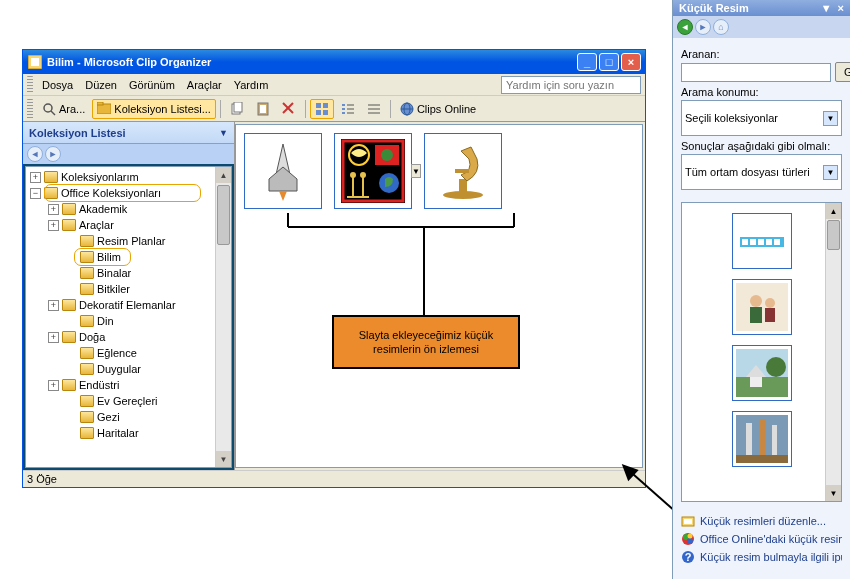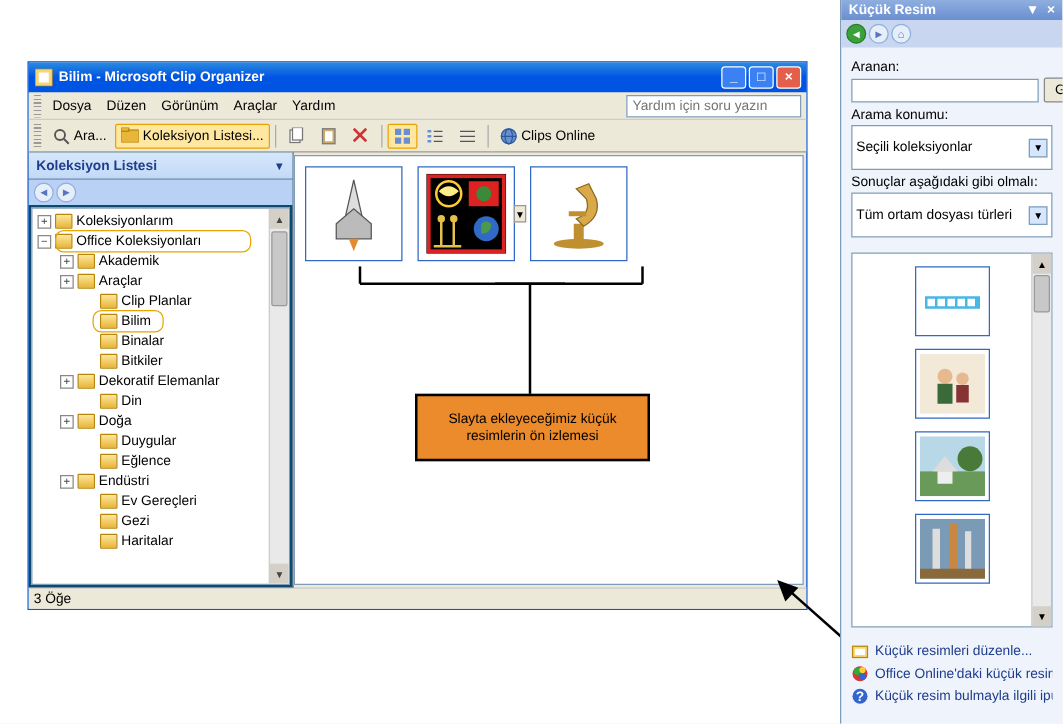--- a/index.html
+++ b/index.html
@@ -235,21 +235,21 @@
             <span>Akademik</span>
           </div>
         <div class="tree-item ind1">
             <span class="twist">+</span>
             <span class="folder-icon"></span>
             <span>Araçlar</span>
           </div>
         <div class="tree-item ind2">
             <span class="twist blank"></span>
             <span class="folder-icon"></span>
-            <span>Clip Planlar</span>
+            <span>Resim Planlar</span>
           </div>
         <div class="tree-item ind2 hl hl2">
             <span class="twist blank"></span>
             <span class="folder-icon"></span>
             <span>Bilim</span>
           </div>
         <div class="tree-item ind2">
             <span class="twist blank"></span>
             <span class="folder-icon"></span>
             <span>Binalar</span>
@@ -270,26 +270,26 @@
             <span>Din</span>
           </div>
         <div class="tree-item ind1">
             <span class="twist">+</span>
             <span class="folder-icon"></span>
             <span>Doğa</span>
           </div>
         <div class="tree-item ind2">
             <span class="twist blank"></span>
             <span class="folder-icon"></span>
+            <span>Eğlence</span>
+          </div>
+        <div class="tree-item ind2">
+            <span class="twist blank"></span>
+            <span class="folder-icon"></span>
             <span>Duygular</span>
-          </div>
-        <div class="tree-item ind2">
-            <span class="twist blank"></span>
-            <span class="folder-icon"></span>
-            <span>Eğlence</span>
           </div>
         <div class="tree-item ind1">
             <span class="twist">+</span>
             <span class="folder-icon"></span>
             <span>Endüstri</span>
           </div>
         <div class="tree-item ind2">
             <span class="twist blank"></span>
             <span class="folder-icon"></span>
             <span>Ev Gereçleri</span>

